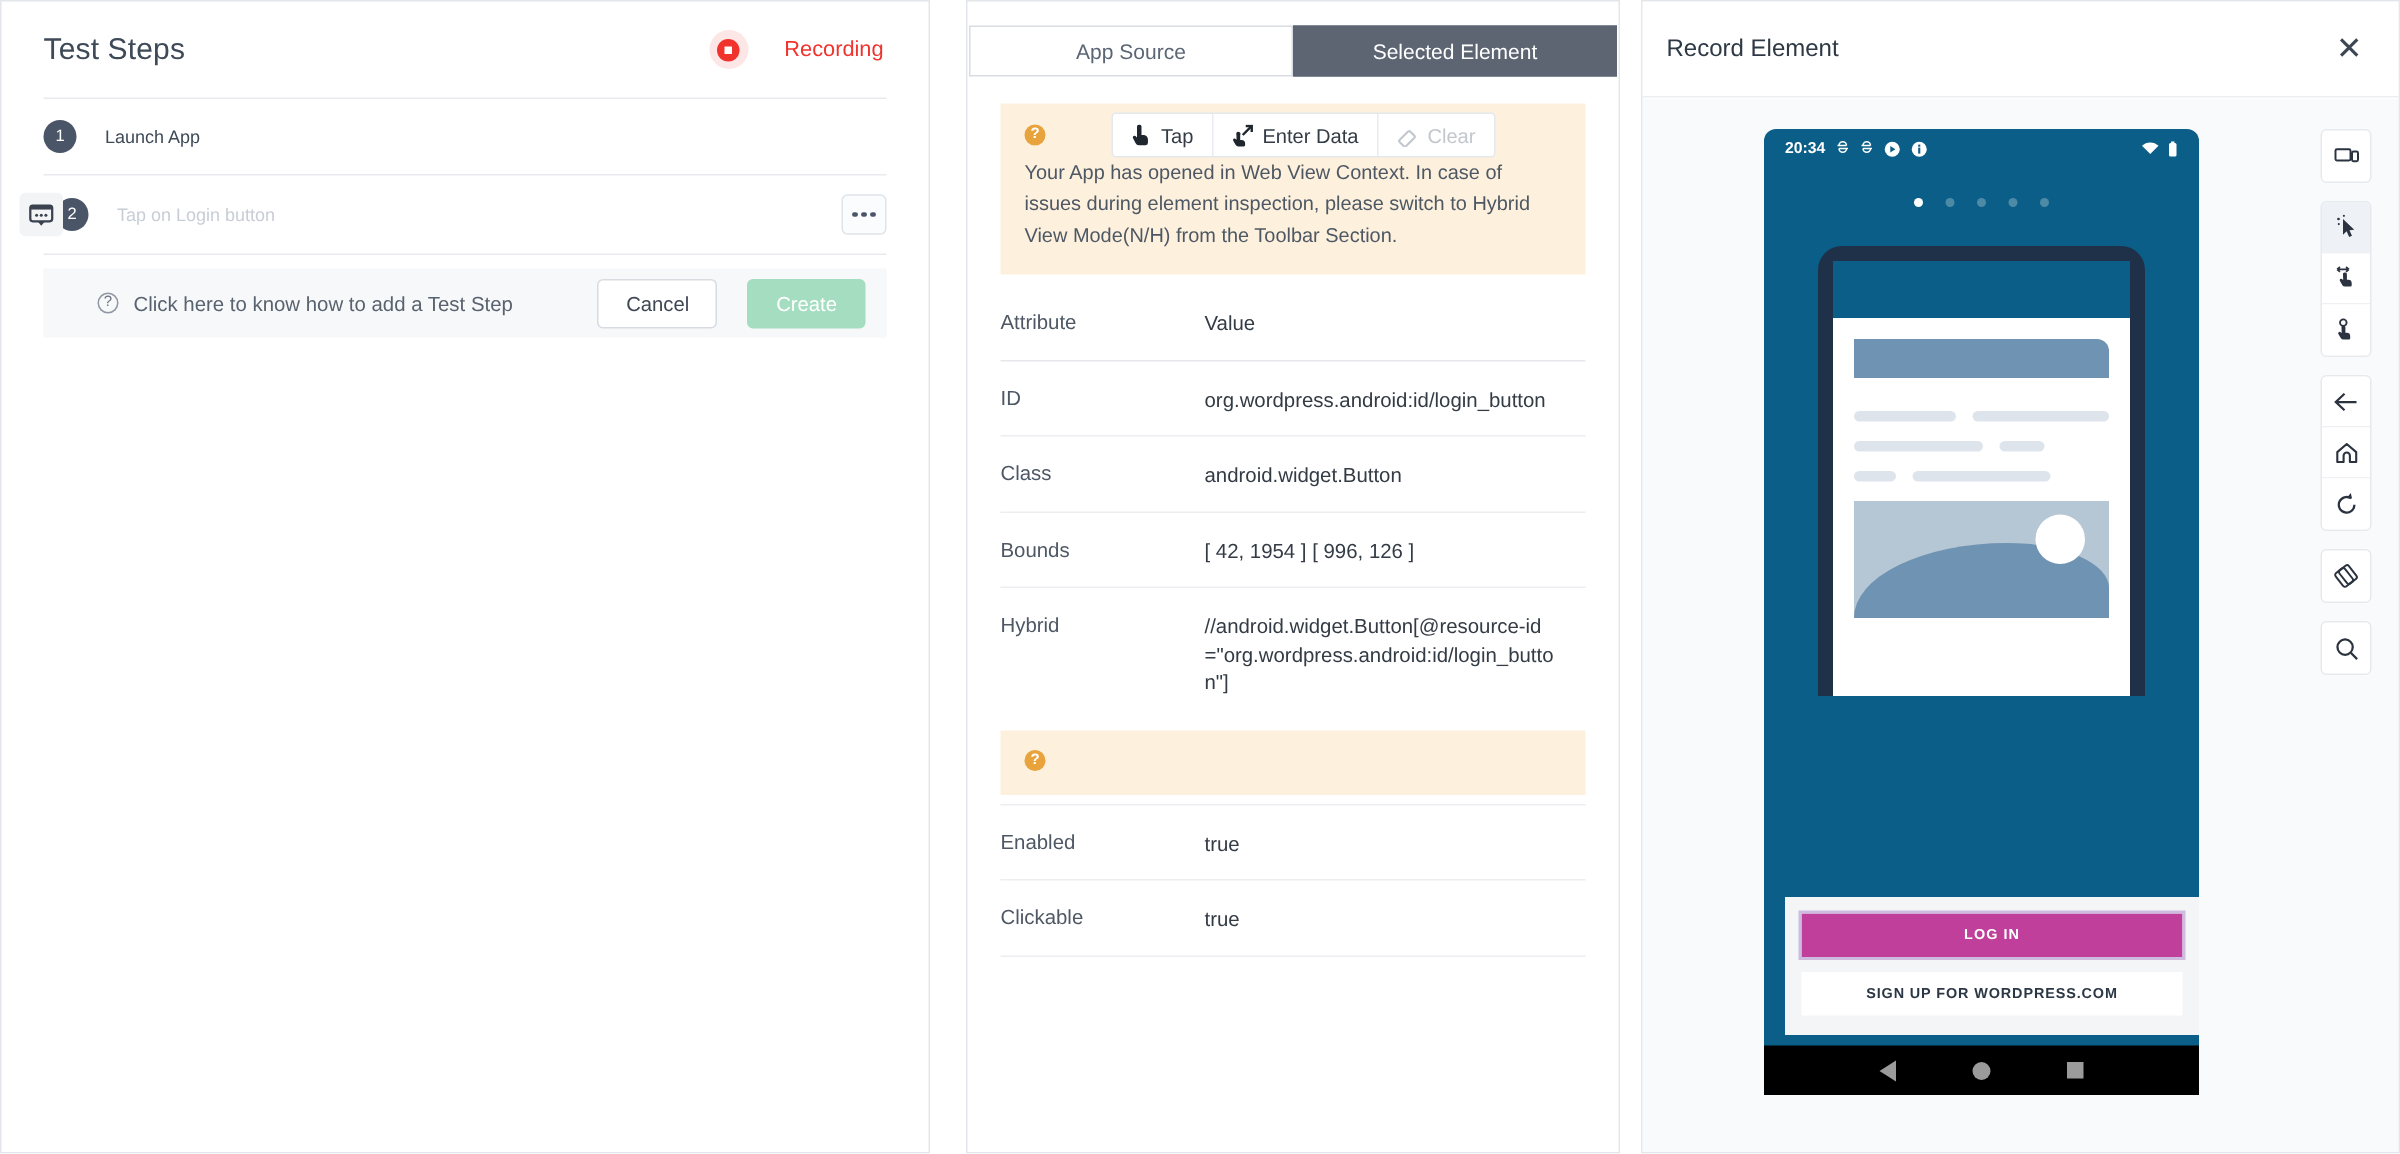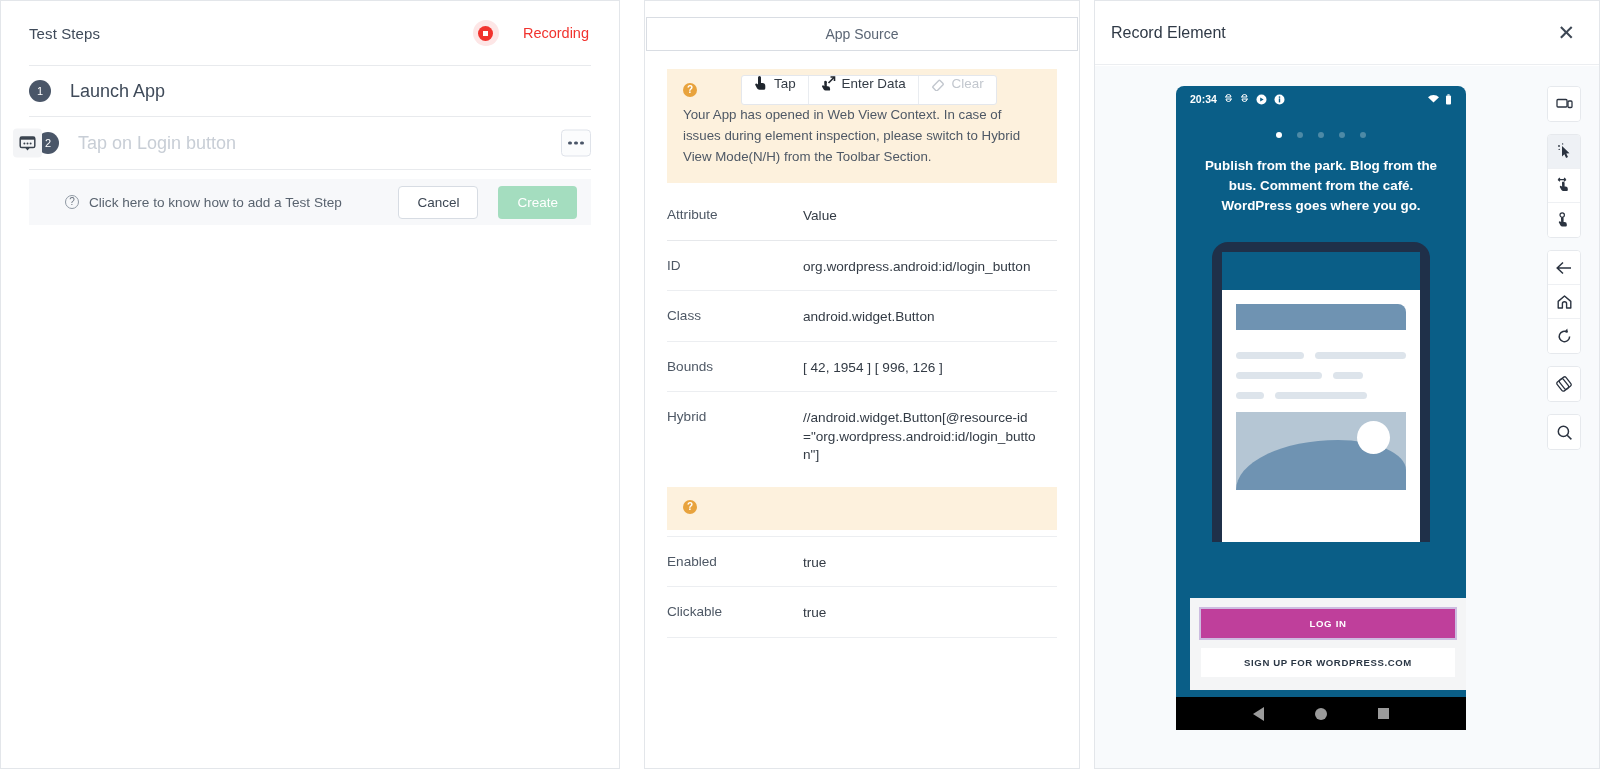--- a/index.html
+++ b/index.html
@@ -18,21 +18,21 @@
     border: 1px solid #e3e6ea;
     border-right: 1px solid #e3e6ea;
     position: relative;
     flex: 0 0 620px;
   }
   .ts-header {
     height: 64px;
     display: flex; align-items: center; justify-content: space-between;
     padding: 0 30px 0 28px;
   }
-  .ts-title { font-size: 15px; color: #3f4a59; letter-spacing: .1px; }
+  .ts-title { font-size: 20px; color: #3f4a59; letter-spacing: .1px; }
   .rec-wrap { display: flex; align-items: center; gap: 24px; }
   .rec-dot {
     width: 26px; height: 26px; border-radius: 50%;
     background: #fde6e6;
     display: flex; align-items: center; justify-content: center;
   }
   .rec-dot .inner {
     width: 15px; height: 15px; border-radius: 50%;
     background: #f1332e;
     display: flex; align-items: center; justify-content: center;
@@ -46,21 +46,21 @@
     height: 50px; display: flex; align-items: center;
     padding: 0 28px; position: relative;
   }
   .step-row.tall { height: 52px; padding-left: 36px; }
   .step-badge {
     width: 22px; height: 22px; border-radius: 50%;
     background: #4a5668; color: #fff;
     font-size: 11px; display: flex; align-items: center; justify-content: center;
     flex: 0 0 22px;
   }
-  .step-text { margin-left: 19px; font-size: 18px; color: #3f4a59; }
+  .step-text { margin-left: 19px; font-size: 12px; color: #3f4a59; }
   .step-text.muted { color: #c8ced6; }
   .annot-icon {
     position: absolute; left: 12px; top: 50%; transform: translateY(-50%);
     width: 29px; height: 29px; border-radius: 4px; background: #f3f4f6;
     display: flex; align-items: center; justify-content: center;
   }
   .more-btn {
     position: absolute; right: 28px; top: 50%; transform: translateY(-50%);
     width: 30px; height: 27px; border: 1px solid #dfe3ea; border-radius: 4px;
     background: #fbfcfd; display: flex; align-items: center; justify-content: center;
@@ -126,21 +126,21 @@
   .notice-text {
     margin-top: 7px; font-size: 13.3px; color: #4e5865; line-height: 21px;
   }
 
   .action-bar {
     position: absolute; top: 74px; left: 96px;
     display: flex; background: #ffffff; border: 1px solid #e4e7ec; border-radius: 3px;
     height: 30px; z-index: 5;
   }
   .act {
-    display: flex; align-items: flex-start; gap: 6px;
+    display: flex; align-items: center; gap: 6px;
     padding: 0 12px; font-size: 13.4px; color: #333b45;
     border-right: 1px solid #e9ecf0;
   }
   .act:last-child { border-right: none; }
   .act.disabled { color: #c2c7ce; }
 
   .attr-table { margin-top: 6px; }
   .attr-row {
     display: flex; align-items: flex-start;
     padding: 17px 0 14px 0;
@@ -306,20 +306,21 @@
         <button class="btn-create">Create</button>
       </div>
     </div>
   </div>
 
   <div class="mid-gap"></div>
 
   <div class="mid-panel">
     <div class="tabs">
       <div class="tab">App Source</div>
+      <div class="tab active">Selected Element</div>
     </div>
 
     <div class="action-bar">
       <div class="act">
         <svg width="14" height="15" viewBox="0 0 14 15">
           <path d="M4 1.5 a1.5 1.5 0 0 1 3 0 v5.5 h1.3 a3 3 0 0 1 3 3 v2.2 a1.6 1.6 0 0 1 -1.6 1.6 h-4.4 a2.6 2.6 0 0 1 -2.3 -1.5 l-1.7 -3.3 a1.1 1.1 0 0 1 1.7 -1.3 l1 0.9 z" fill="#20262e"></path>
         </svg>
         <span>Tap</span>
       </div>
       <div class="act">
@@ -425,21 +426,20 @@
         </div>
 
         <div class="dots">
           <i class="on"></i>
             <i></i>
             <i></i>
             <i></i>
             <i></i>
         </div>
 
-        <div class="promo">Publish from the park. Blog from the bus. Comment from the café. WordPress goes where you go.</div>
 
         <div class="illus">
           <div class="mockphone">
             <div class="mockscreen">
               <div class="ms-top"></div>
               <div class="ms-body">
                 <div class="ms-bar"></div>
                 <div class="ms-lines">
                   <div class="ms-lrow">
                       <span class="ms-line" style="width:72px"></span>

